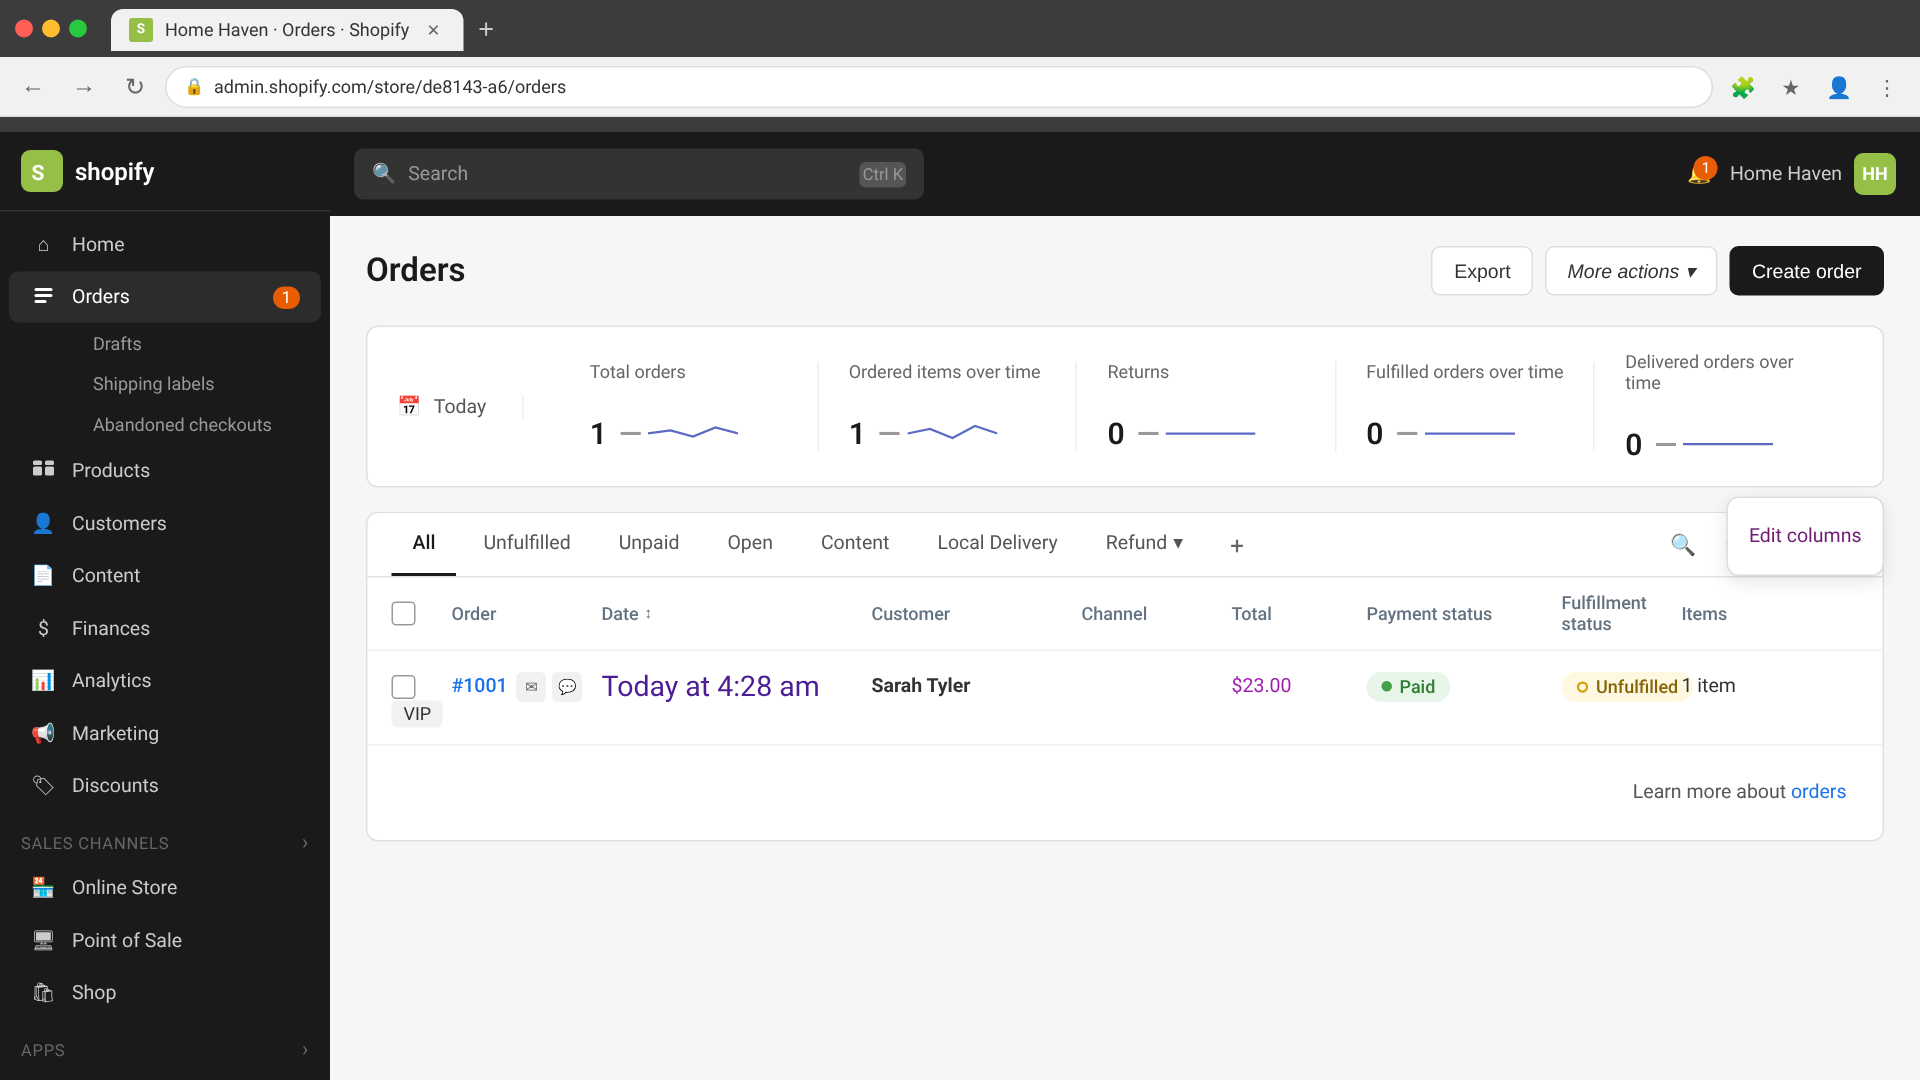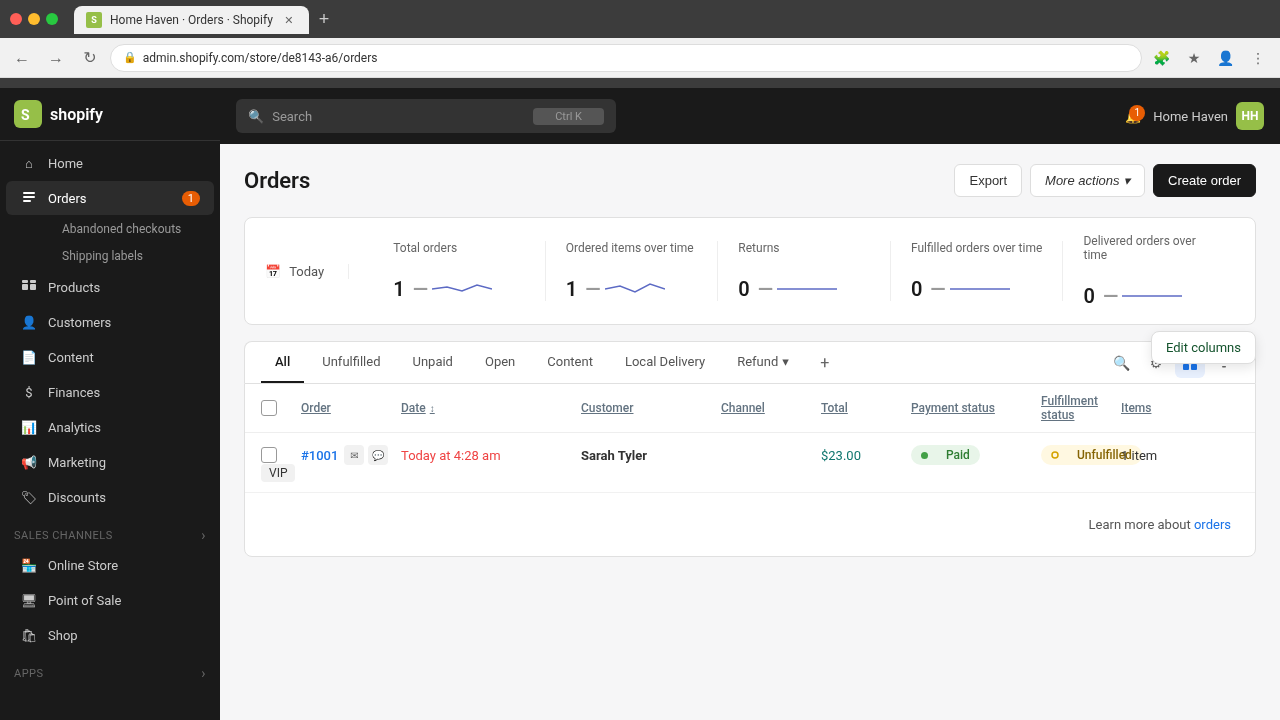--- a/index.html
+++ b/index.html
@@ -43,21 +43,21 @@
     .sidebar-sub-item { padding: 6px 14px; cursor: pointer; color: #999; font-size: 12px; border-radius: 4px; margin: 1px 6px; }
     .sidebar-section-label { padding: 12px 14px 4px; font-size: 11px; color: #666; text-transform: uppercase; letter-spacing: 0.5px; display: flex; align-items: center; justify-content: space-between; }
     .sidebar-section-label .expand-btn { cursor: pointer; color: #666; font-size: 14px; }
 
     
     .main { flex: 1; display: flex; flex-direction: column; overflow: hidden; }
 
     
     .topbar { background: #1a1a1a; height: 56px; display: flex; align-items: center; padding: 0 16px; gap: 12px; flex-shrink: 0; }
     .topbar-search { flex: 0 0 380px; background: #333; border-radius: 6px; height: 34px; display: flex; align-items: center; padding: 0 12px; gap: 8px; color: #999; font-size: 13px; cursor: text; }
-    .topbar-search .shortcut { margin-left: auto; background: #555; border-radius: 4px; padding: 2px 22px; font-size: 11px; }
+    .topbar-search .shortcut { margin-left: auto; background: #555; border-radius: 4px; padding: 2px 2px; font-size: 11px; }
     .topbar-actions { margin-left: auto; display: flex; align-items: center; gap: 12px; }
     .topbar-notif { position: relative; cursor: pointer; color: #ccc; }
     .notif-badge { position: absolute; top: -4px; right: -4px; background: #e85d04; color: white; border-radius: 50%; width: 16px; height: 16px; font-size: 10px; display: flex; align-items: center; justify-content: center; }
     .topbar-store { display: flex; align-items: center; gap: 8px; cursor: pointer; color: #ccc; }
     .store-avatar { width: 28px; height: 28px; background: #96bf48; border-radius: 6px; display: flex; align-items: center; justify-content: center; color: white; font-size: 12px; font-weight: bold; }
 
     
     .page-content { flex: 1; padding: 20px 24px; overflow-y: auto; background: #f6f6f7; }
 
     .page-header { display: flex; align-items: center; margin-bottom: 20px; }
@@ -71,42 +71,42 @@
     .stats-card { background: white; border-radius: 8px; padding: 16px 20px; margin-bottom: 16px; border: 1px solid #e0e0e0; display: flex; align-items: center; gap: 0; }
     .stat-date { display: flex; align-items: center; gap: 8px; padding-right: 24px; color: #555; font-size: 13px; border-right: 1px solid #eee; margin-right: 24px; }
     .stat-item { flex: 1; padding: 0 20px; border-right: 1px solid #eee; }
     .stat-item:last-child { border-right: none; }
     .stat-label { color: #666; font-size: 12px; margin-bottom: 22px; }
     .stat-value { font-size: 20px; font-weight: 600; color: #1a1a1a; display: flex; align-items: center; gap: 8px; }
     .stat-trend { display: flex; align-items: center; gap: 4px; }
     .trend-line { width: 60px; height: 20px; }
 
     
-    .edit-columns-tooltip { position: absolute; right: 24px; background: white; border: 1px solid #ddd; border-radius: 8px; padding: 8px 14px; font-size: 13px; color: #14532d; box-shadow: 0 4px 12px rgba(0,0,0,0.1); z-index: 10; }
+    .edit-columns-tooltip { position: absolute; right: 24px; background: white; border: 1px solid #ddd; border-radius: 8px; padding: 18px 14px; font-size: 13px; color: #701a75; box-shadow: 0 4px 12px rgba(0,0,0,0.1); z-index: 10; }
 
     
     .filter-bar { background: white; border-radius: 8px 8px 0 0; border: 1px solid #e0e0e0; border-bottom: none; padding: 0 16px; display: flex; align-items: center; gap: 4px; }
     .filter-tab { padding: 12px 14px; font-size: 13px; cursor: pointer; color: #555; border-bottom: 2px solid transparent; white-space: nowrap; }
     .filter-tab.active { color: #1a1a1a; font-weight: 500; border-bottom-color: #1a1a1a; }
     .filter-tab-dropdown { display: flex; align-items: flex-end; gap: 4px; }
     .filter-add { width: 28px; height: 28px; border-radius: 4px; display: flex; align-items: center; justify-content: center; color: #666; cursor: pointer; font-size: 16px; margin-left: 4px; }
     .filter-actions { margin-left: auto; display: flex; gap: 4px; }
     .filter-action-btn { width: 30px; height: 30px; border-radius: 6px; border: none; background: none; cursor: pointer; display: flex; align-items: center; justify-content: center; color: #666; font-size: 14px; }
     .filter-action-btn.active { background: #e8f0fe; color: #1a73e8; }
 
     
     .orders-table { background: white; border: 1px solid #e0e0e0; border-radius: 0 0 8px 8px; overflow: hidden; }
     .table-header { display: grid; grid-template-columns: 40px 100px 180px 140px 100px 90px 130px 80px 140px 100px; align-items: center; padding: 10px 16px; border-bottom: 1px solid #eee; background: white; }
-    .table-header-cell { font-size: 12px; color: #637381; font-weight: 500; display: flex; align-items: center; gap: 4px; text-decoration: underline; }
+    .table-header-cell { font-size: 12px; color: #637381; font-weight: 500; display: flex; align-items: center; gap: 4px; }
     .table-row { display: grid; grid-template-columns: 40px 100px 180px 140px 100px 90px 130px 80px 140px 100px; align-items: center; padding: 12px 16px; border-bottom: 1px solid #f1f1f1; cursor: pointer; }
     .checkbox { width: 16px; height: 16px; border: 1.5px solid #999; border-radius: 3px; background: white; cursor: pointer; }
     .order-num { color: #1a73e8; font-weight: 500; font-size: 13px; display: flex; align-items: center; gap: 6px; }
     .order-icons { display: flex; gap: 4px; }
     .order-icon { width: 20px; height: 20px; border-radius: 4px; background: #f1f1f1; display: flex; align-items: center; justify-content: center; color: #666; font-size: 10px; }
-    .status-badge { display: flex; align-items: center; gap: 18px; border-radius: 20px; padding: 3px 10px; font-size: 12px; font-weight: 500; width: fit-content; }
+    .status-badge { display: flex; align-items: center; gap: 5px; border-radius: 20px; padding: 3px 10px; font-size: 12px; font-weight: 500; width: fit-content; }
     .status-paid { background: #e8f5e9; color: #2e7d32; }
     .status-paid .dot { width: 7px; height: 7px; border-radius: 50%; background: #43a047; }
     .status-unfulfilled { background: #fff8e1; color: #856404; }
     .tag-badge { background: #f1f1f1; border-radius: 4px; padding: 2px 8px; font-size: 12px; color: #333; }
 
     
     .learn-more { text-align: right; padding: 24px; color: #555; font-size: 13px; }
     .learn-more a { color: #1a73e8; text-decoration: none; }
 
     
@@ -173,22 +173,23 @@
               <rect x="2" y="2" width="12" height="2" rx="1"></rect>
               <rect x="2" y="6" width="12" height="2" rx="1"></rect>
               <rect x="2" y="10" width="8" height="2" rx="1"></rect>
             </svg>
         </div>
         <span>Orders</span>
         <span class="badge highlight">1</span>
       </div>
 
       <div class="sidebar-sub">
+        <div class="sidebar-sub-item">Drafts</div>
+        <div class="sidebar-sub-item">Shipping labels</div>
         <div class="sidebar-sub-item">Abandoned checkouts</div>
-        <div class="sidebar-sub-item">Shipping labels</div>
       </div>
 
       <div class="sidebar-item">
         <div class="icon">
           <svg width="16" height="16" viewBox="0 0 16 16" fill="currentColor">
               <rect x="1" y="5" width="6" height="6" rx="1"></rect>
               <rect x="9" y="5" width="6" height="6" rx="1"></rect>
               <rect x="1" y="1" width="6" height="3" rx="1"></rect>
               <rect x="9" y="1" width="6" height="3" rx="1"></rect>
             </svg>
@@ -433,24 +434,24 @@
           <div>
             <div class="checkbox"></div>
           </div>
           <div class="order-num">
             <span>#1001</span>
             <div class="order-icons">
               <div class="order-icon">✉</div>
               <div class="order-icon">💬</div>
             </div>
           </div>
-          <div style="font-size:13px;color:#ef4444;">Today at 4:28 am</div>
+          <div style="font-size:19px;color:#4c1d95;">Today at 4:28 am</div>
           <div style="font-size:13px;color:#333;font-weight:bold;">Sarah Tyler</div>
           <div></div>
-          <div style="font-size:13px;color:#0f766e;">$23.00</div>
+          <div style="font-size:13px;color:#a21caf;">$23.00</div>
           <div>
             <div class="status-badge status-paid">
               <div class="dot"></div>
               <span>Paid</span>
             </div>
           </div>
           <div>
             <div class="status-badge status-unfulfilled">
               <svg width="8" height="8" viewBox="0 0 8 8">
                   <circle cx="4" cy="4" r="3" fill="none" stroke="#d4a200" stroke-width="1.5"></circle>

